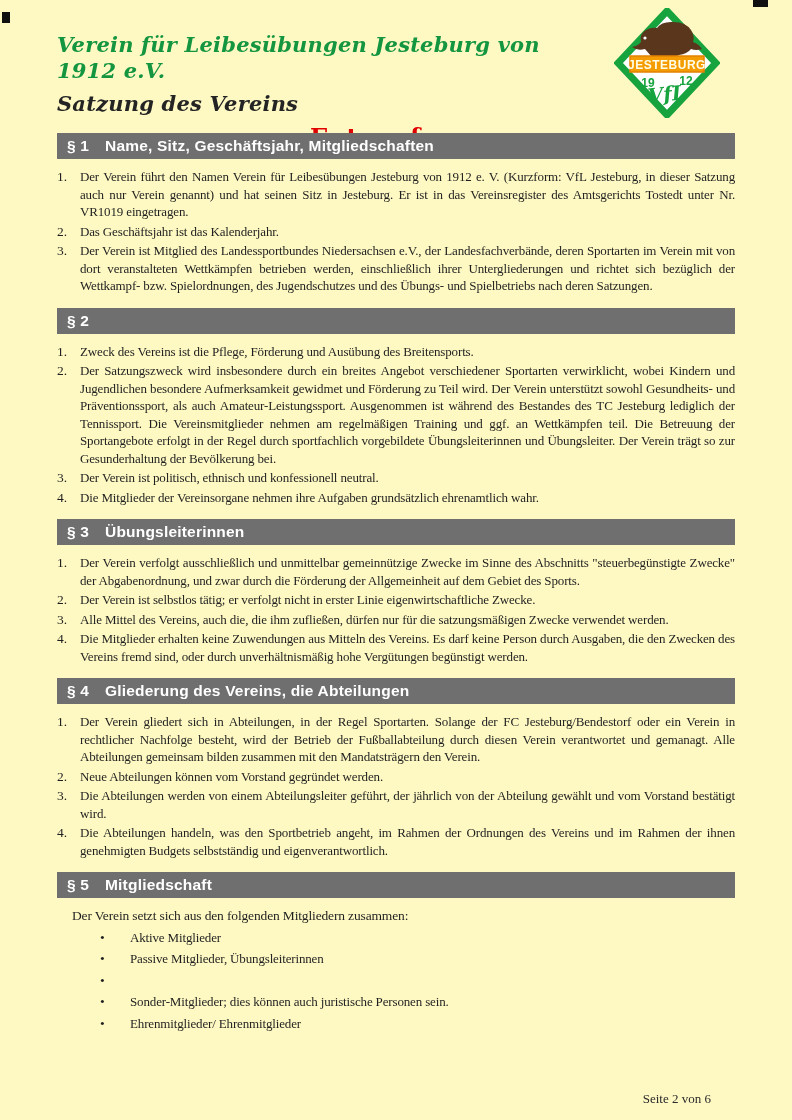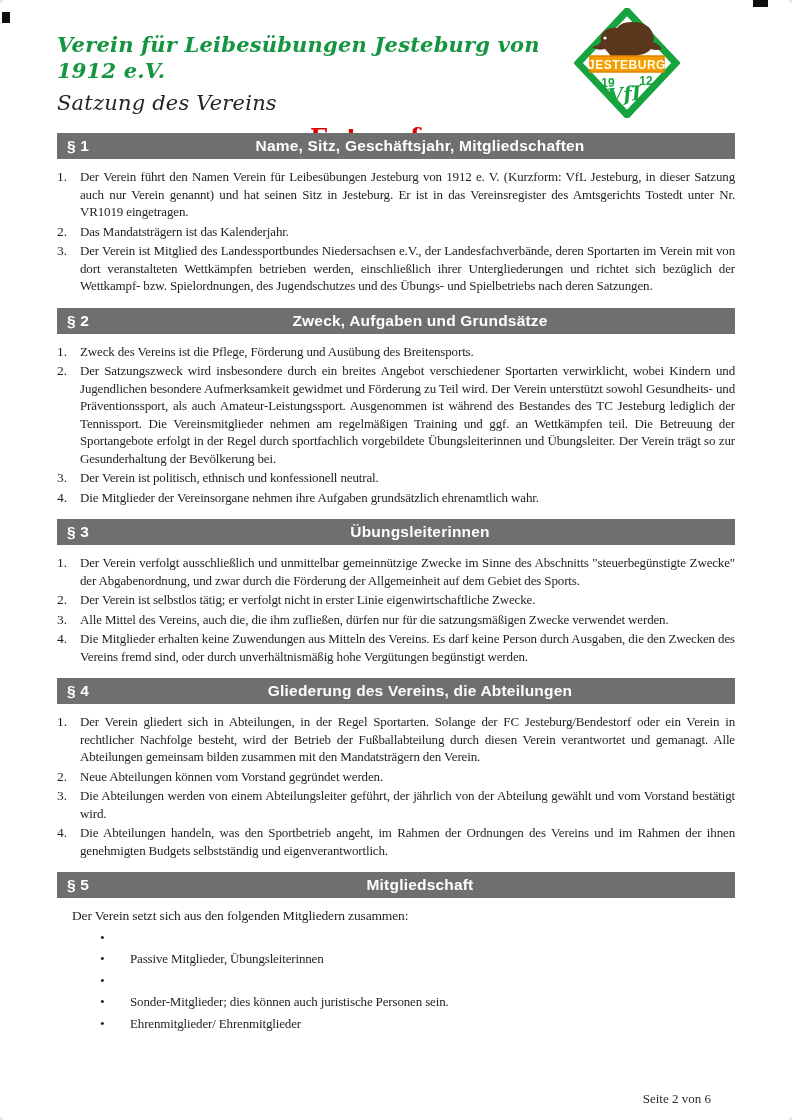--- a/index.html
+++ b/index.html
@@ -1,55 +1,55 @@
 <!DOCTYPE html>
 <html style="--bar: #6f6f6f; --green: #149540; --red: #e10000;"><head>
 <meta charset="utf-8">
 <style>
   html,body{margin:0;padding:0;background:#e8e8e8;}
   .page{
     position:relative;width:792px;height:1120px;margin:0 auto;
-    background:#ffffff;overflow:hidden;
-    font-family:"Liberation Serif",serif;color:#1f1f1f;border-radius:6px;
+    background:#fef9c3;overflow:hidden;
+    font-family:"Liberation Serif",serif;color:#1f1f1f;
   }
   
   .artifact{position:absolute;background:#101010;}
   .a1{left:2px;top:12px;width:8px;height:11px;}
   .a2{left:753px;top:0;width:15px;height:7px;}
 
   
   .hdr{position:absolute;left:57px;top:32px;width:540px;}
   .club{
     font-family:"DejaVu Serif",serif;font-style:italic;font-weight:600;
     font-size:21px;line-height:26px;color:var(--green,#149540);
     letter-spacing:.2px;
   }
   .row2{position:relative;margin-top:7px;height:28px;}
   .doctitle{
-    font-family:"DejaVu Serif",serif;font-style:italic;font-weight:400;
+    font-family:"DejaVu Serif",serif;font-style:italic;font-weight:700;
     font-size:21px;color:#242424;letter-spacing:.2px;
   }
   .draft{
     position:absolute;left:253px;top:0;
     font-family:"DejaVu Serif",serif;font-weight:600;
     font-size:24px;color:var(--red,#e10000);letter-spacing:.4px;margin-top:32px;
   }
   
-  .logo{position:absolute;left:574px;top:8px;width:106px;height:110px;}
+  .logo{position:absolute;left:614px;top:8px;width:106px;height:110px;}
 
   
   .content{position:absolute;left:57px;top:133px;width:678px;}
   .sec{margin-bottom:13px;}
   .sec-bar{
     display:flex;align-items:center;height:26px;background:var(--bar,#6f6f6f);
     color:#ffffff;font-family:"Liberation Sans",sans-serif;font-weight:bold;
     font-size:15.5px;letter-spacing:.2px;margin-bottom:9px;
   }
   .sec-id{flex:0 0 38px;padding-left:10px;}
-  .sec-title{flex:1;text-align:center;}
+  .sec-title{flex:1;}
   .li{display:flex;margin-bottom:2px;}
   .li .marker{flex:0 0 23px;font-size:13.5px;line-height:17.5px;}
   .li .itext{
     flex:1;text-align:justify;font-size:13px;line-height:17.5px;
     letter-spacing:-0.15px;
   }
   .intro{margin:0 0 4px 15px;font-size:13.5px;line-height:17.5px;letter-spacing:-0.15px;}
   .bullets .li{padding-left:43px;margin-bottom:4px;}
   .bullets .marker{flex:0 0 30px;font-size:13.5px;line-height:17.5px;}
   .bullets .itext{text-align:left;}
@@ -95,32 +95,31 @@
           <span class="sec-id">§ 1</span>
           <span class="sec-title">Name, Sitz, Geschäftsjahr, Mitgliedschaften</span>
         </div>
         <div class="list numbered">
           <div class="li">
             <span class="marker">1.</span>
             <span class="itext">Der Verein führt den Namen Verein für Leibesübungen Jesteburg von 1912 e. V. (Kurzform: VfL Jesteburg, in dieser Satzung auch nur Verein genannt) und hat seinen Sitz in Jesteburg. Er ist in das Vereinsregister des Amtsgerichts Tostedt unter Nr. VR1019 eingetragen.</span>
           </div>
           <div class="li">
             <span class="marker">2.</span>
-            <span class="itext">Das Mandatsträgern ist das Kalenderjahr.</span>
+            <span class="itext">Das Geschäftsjahr ist das Kalenderjahr.</span>
           </div>
           <div class="li">
             <span class="marker">3.</span>
             <span class="itext">Der Verein ist Mitglied des Landessportbundes Niedersachsen e.V., der Landesfachverbände, deren Sportarten im Verein mit von dort veranstalteten Wettkämpfen betrieben werden, einschließlich ihrer Untergliederungen und richtet sich bezüglich der Wettkampf- bzw. Spielordnungen, des Jugendschutzes und des Übungs- und Spielbetriebs nach deren Satzungen.</span>
           </div>
         </div>
       </section>
       <section class="sec">
         <div class="sec-bar">
           <span class="sec-id">§ 2</span>
-          <span class="sec-title">Zweck, Aufgaben und Grundsätze</span>
         </div>
         <div class="list numbered">
           <div class="li">
             <span class="marker">1.</span>
             <span class="itext">Zweck des Vereins ist die Pflege, Förderung und Ausübung des Breitensports.</span>
           </div>
           <div class="li">
             <span class="marker">2.</span>
             <span class="itext">Der Satzungszweck wird insbesondere durch ein breites Angebot verschiedener Sportarten verwirklicht, wobei Kindern und Jugendlichen besondere Aufmerksamkeit gewidmet und Förderung zu Teil wird. Der Verein unterstützt sowohl Gesundheits- und Präventionssport, als auch Amateur-Leistungssport. Ausgenommen ist während des Bestandes des TC Jesteburg lediglich der Tennissport. Die Vereinsmitglieder nehmen am regelmäßigen Training und ggf. an Wettkämpfen teil. Die Betreuung der Sportangebote erfolgt in der Regel durch sportfachlich vorgebildete Übungsleiterinnen und Übungsleiter. Der Verein trägt so zur Gesunderhaltung der Bevölkerung bei.</span>
           </div>
@@ -184,20 +183,21 @@
       </section>
       <section class="sec">
         <div class="sec-bar">
           <span class="sec-id">§ 5</span>
           <span class="sec-title">Mitgliedschaft</span>
         </div>
         <p class="intro">Der Verein setzt sich aus den folgenden Mitgliedern zusammen:</p>
         <div class="list bullets">
           <div class="li">
             <span class="marker">•</span>
+            <span class="itext">Aktive Mitglieder</span>
           </div>
           <div class="li">
             <span class="marker">•</span>
             <span class="itext">Passive Mitglieder,  Übungsleiterinnen</span>
           </div>
           <div class="li">
             <span class="marker">•</span>
           </div>
           <div class="li">
             <span class="marker">•</span>

